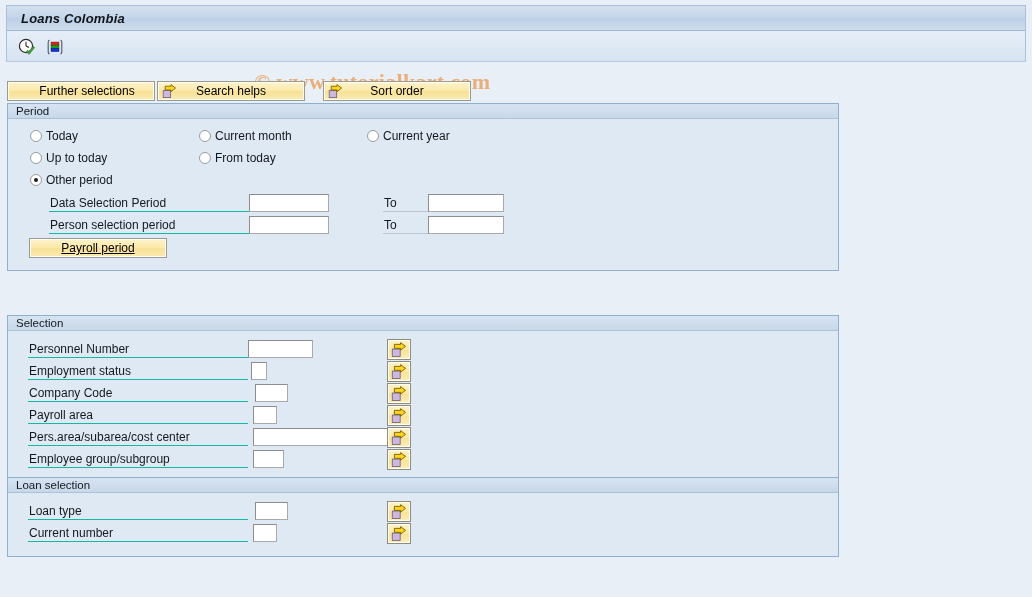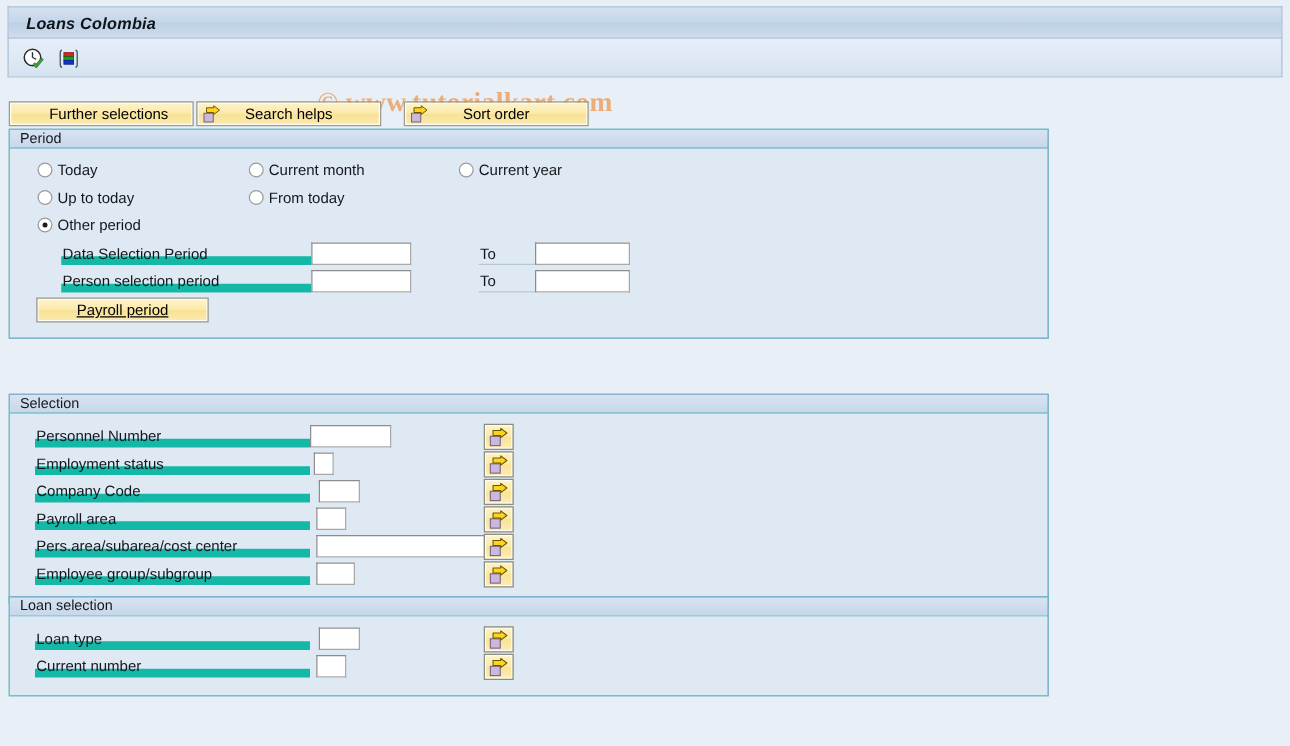--- a/index.html
+++ b/index.html
@@ -110,21 +110,21 @@
   }
   #btn-further { left: 0px;   width: 148px; padding-left: 12px; }
   #btn-search  { left: 150px; width: 148px; }
   #btn-sort    { left: 316px; width: 148px; }
 
   
   .group {
     position: absolute;
     left: 7px;
     width: 832px;
-    background: #14b8a6;
+    background: #eab308;
     border: 1px solid #8fb0d0;
     box-sizing: border-box;
   }
   .group > .ghead {
     height: 15px;
     background: linear-gradient(to bottom, #d7e3f1 0%, #c8d8ea 100%);
     border-bottom: 1px solid #a9c2dc;
     font-size: 11.5px;
     color: #14181d;
     padding-left: 8px;
@@ -168,21 +168,21 @@
     color: #14181d;
     white-space: nowrap;
   }
 
   
   .flabel {
     position: absolute;
     font-size: 12px;
     color: #14181d;
     white-space: nowrap;
-    border-bottom: 7px solid #14b8a6;
+    border-bottom: 1px solid #14b8a6;
     box-sizing: border-box;
     padding-left: 1px;
     line-height: 16px;
     height: 17px;
   }
   .finput {
     position: absolute;
     background: #fff;
     border: 1px solid #a9a9a9;
     border-top-color: #8d8d8d;

